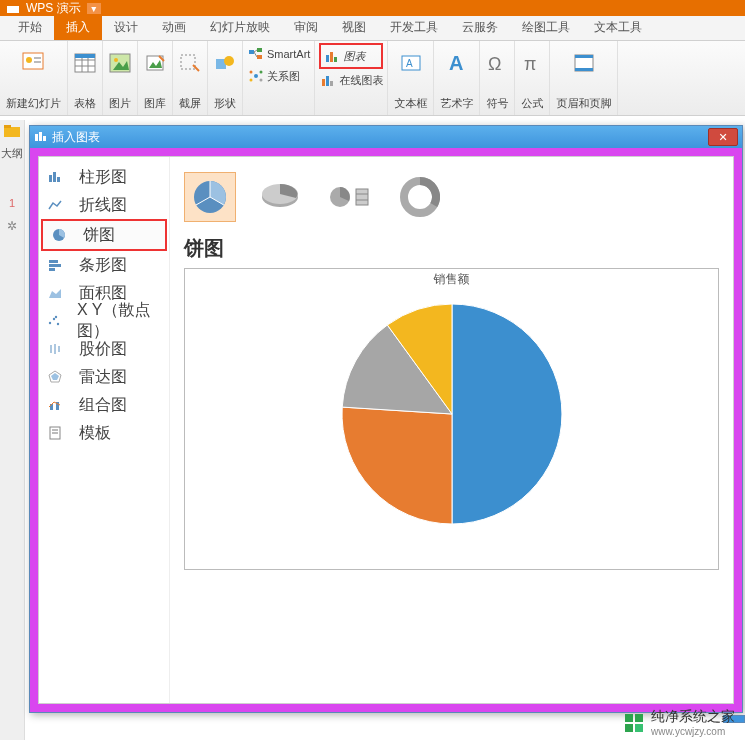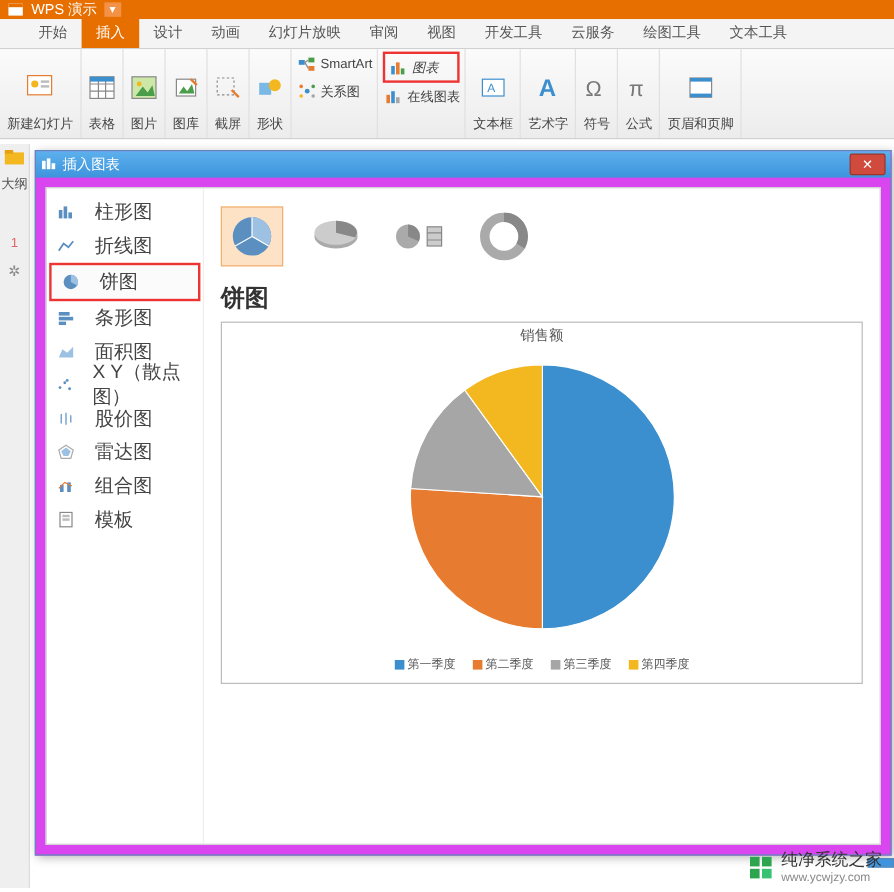--- a/index.html
+++ b/index.html
@@ -5,29 +5,29 @@
   html,body{margin:0;padding:0;font-family:"Microsoft YaHei","SimSun",sans-serif;font-size:12px;color:#333;background:#fff}
   body{width:745px;height:743px;position:relative;overflow:hidden}
 
   
   .titlebar{height:16px;background:#e76f00;color:#fff;display:flex;align-items:center}
   .titlebar .logo{width:18px;height:18px;margin-left:4px;margin-right:4px;display:flex;align-items:center;justify-content:center}
   .titlebar .app-title{font-size:12px}
   .titlebar .drop{width:14px;text-align:center;margin-left:6px;background:#f39246;color:#fff;font-size:10px}
 
   
-  .menus{height:24px;background:#f4f4f4;border-bottom:1px solid #d0d0d0;display:flex;align-items:flex-end;padding-left:20px}
+  .menus{height:24px;background:#f4f4f4;border-bottom:1px solid #d0d0d0;display:flex;align-items:flex-end;padding-left:6px}
   .menus .m{padding:4px 12px;color:#555;cursor:pointer}
   .menus .m.active{background:#e76f00;color:#fff}
 
   
   .ribbon{height:74px;background:linear-gradient(#fbfbfb,#ececec);border-bottom:1px solid #d0d0d0;display:flex;align-items:stretch}
   .grp{display:flex;flex-direction:column;align-items:center;justify-content:flex-end;padding:4px 6px;border-right:1px solid #e0e0e0}
   .grp .ic{height:28px;display:flex;align-items:center;justify-content:center}
-  .grp .lbl{font-size:11px;color:#444;margin-top:9px;white-space:nowrap}
+  .grp .lbl{font-size:11px;color:#444;margin-top:19px;white-space:nowrap}
   .grp2{display:flex;flex-direction:column;padding:2px 4px;border-right:1px solid #e0e0e0}
   .row{display:flex;align-items:center;height:22px}
   .row .ic{width:18px;height:18px;display:flex;align-items:center;justify-content:center;margin-right:2px}
   .row .t{font-size:11px;color:#444}
   .hl{border:2px solid #e33; padding:0 2px;font-style:italic;}
 
   
   .docstrip{position:absolute;left:0;top:120px;width:24px;height:620px;background:#efefef;border-right:1px solid #ddd}
   .docstrip .ico{width:18px;height:16px;margin:4px auto}
   .docstrip .txt{font-size:11px;color:#555;text-align:center;margin-top:6px}
@@ -411,26 +411,20 @@
       <div class="preview">
         <div class="pt">销售额</div>
         <div class="pie-wrap">
           <svg id="pie-svg" width="240" height="240" viewBox="0 0 240 240">
               <path d="M 120 120 L 120 10 A 110 110 0 0 1 120 230 Z" fill="#3c8fcf" stroke="#fff" stroke-width="1"></path>
               <path d="M 120 120 L 120 230 A 110 110 0 0 1 10.217059872890133 113.09304285177554 Z" fill="#e77c30" stroke="#fff" stroke-width="1"></path>
               <path d="M 120 120 L 10.217059872890133 113.09304285177554 A 110 110 0 0 1 55.34362224782794 31.008130618755786 Z" fill="#a6a6a6" stroke="#fff" stroke-width="1"></path>
               <path d="M 120 120 L 55.34362224782794 31.008130618755786 A 110 110 0 0 1 119.99999999999999 10 Z" fill="#f3b71f" stroke="#fff" stroke-width="1"></path>
             </svg>
         </div>
-        <div class="legend">
-          <span><span class="sw" style="background:#3c8fcf"></span><span>第一季度</span></span>
-          <span><span class="sw" style="background:#e77c30"></span><span>第二季度</span></span>
-          <span><span class="sw" style="background:#a6a6a6"></span><span>第三季度</span></span>
-          <span><span class="sw" style="background:#f3b71f"></span><span>第四季度</span></span>
-        </div>
       </div>
     </div>
   </div>
 </div>
 
 <div class="scroll-knob"></div>
 
 <div class="watermark">
   <svg width="22" height="22">
       <rect x="2" y="2" width="8" height="8" fill="#2da44e"></rect>

